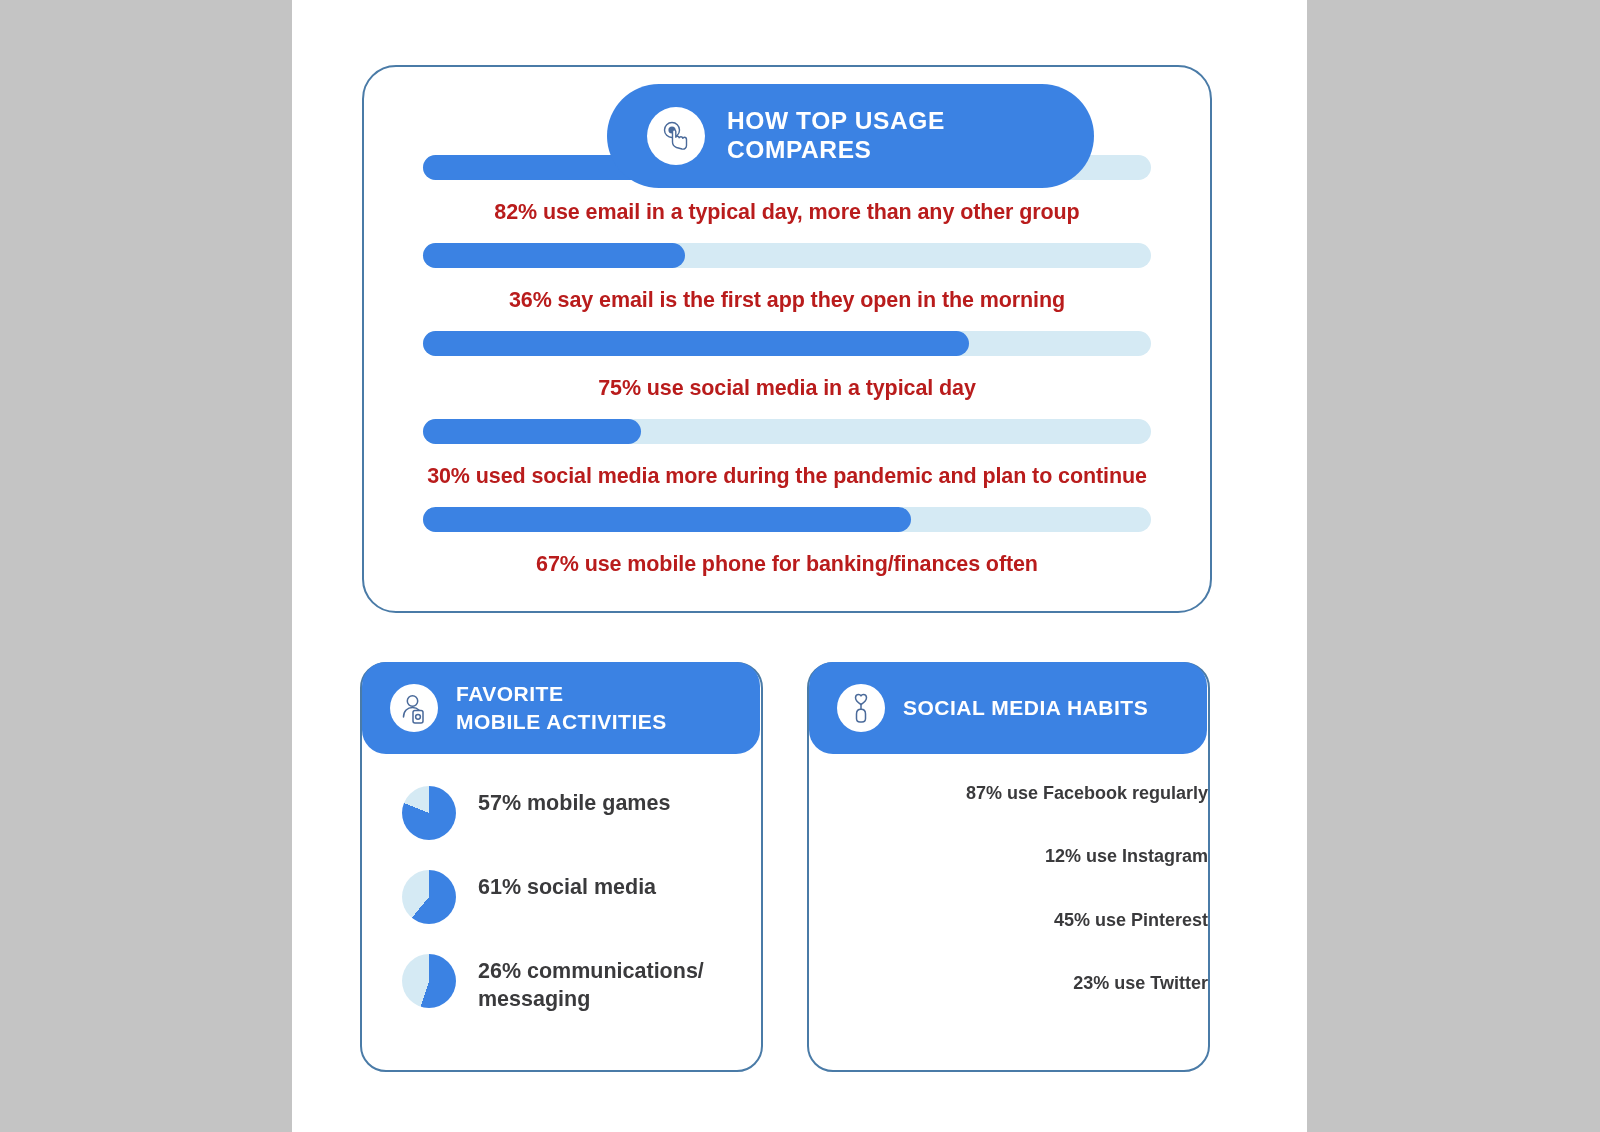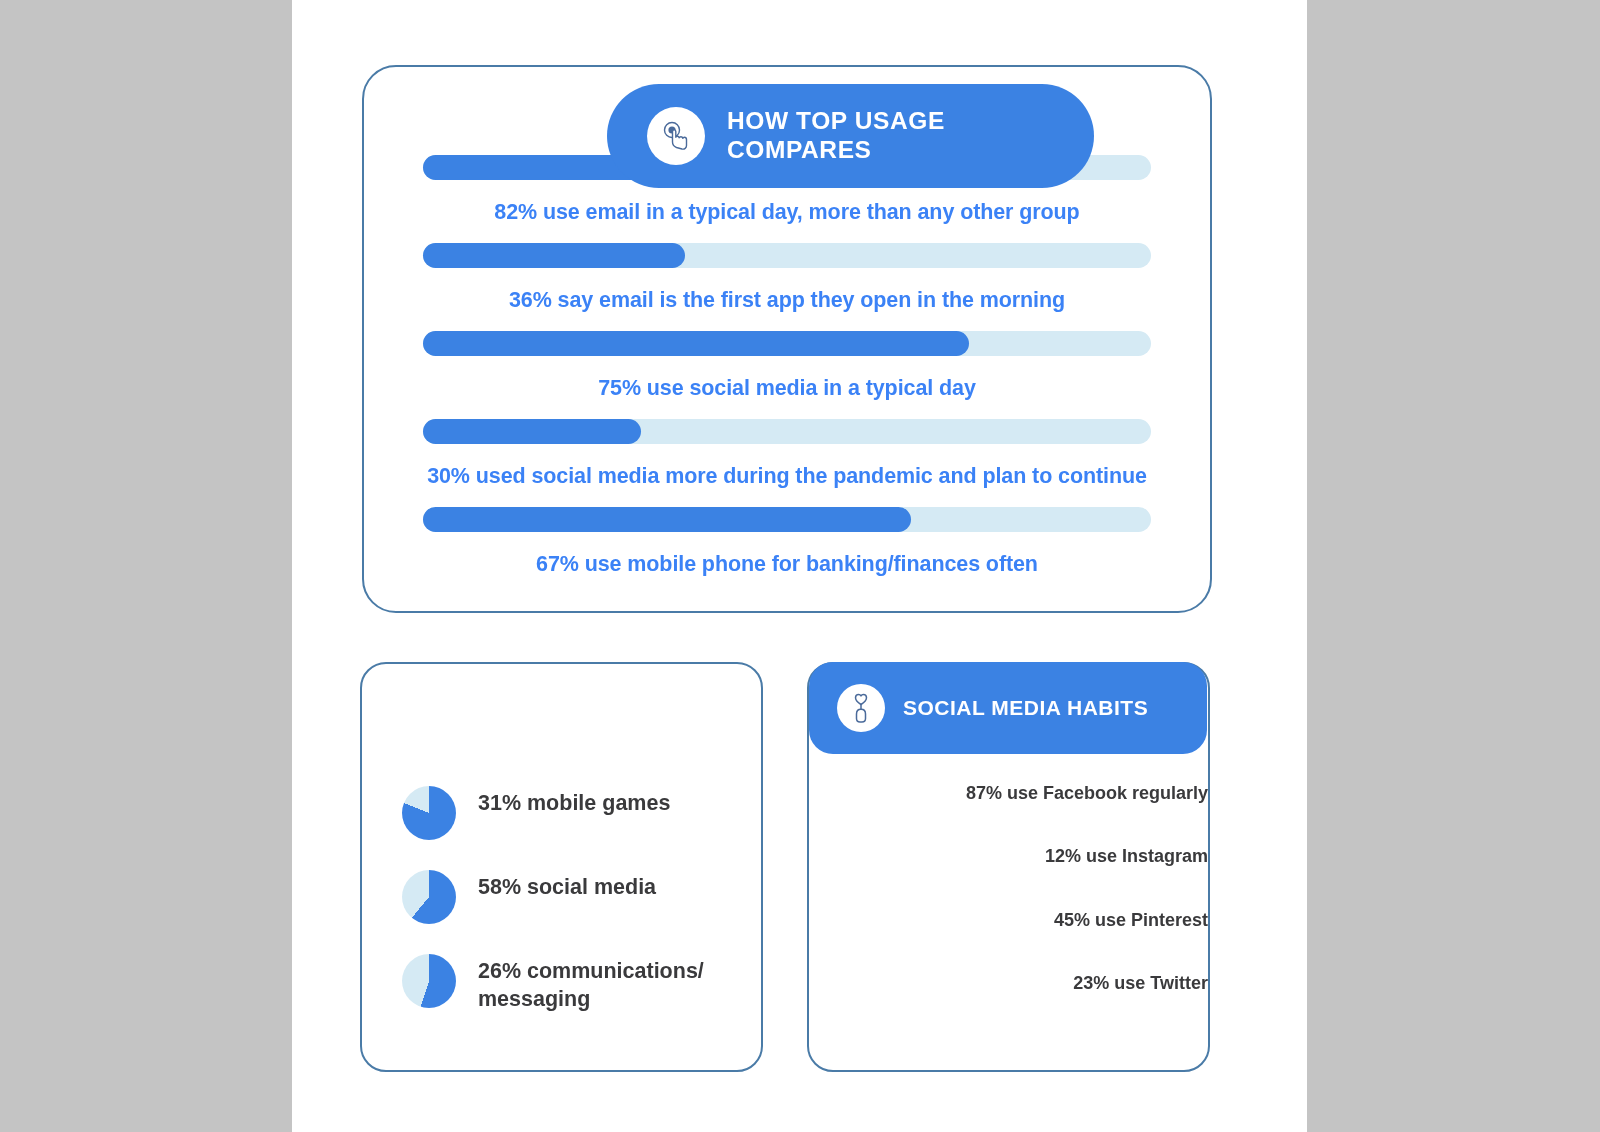--- a/index.html
+++ b/index.html
@@ -93,21 +93,21 @@
     top: 0;
     height: 25px;
     background: #3b82e3;
     border-radius: 13px;
   }
 
   .bar-caption {
     text-align: center;
     font-size: 21.5px;
     font-weight: bold;
-    color: #3b82f6;
+    color: #b91c1c;
     margin-top: 20px;
     letter-spacing: -0.1px;
   }
 
   
   .mini-card {
     position: absolute;
     top: 662px;
     width: 403px;
     height: 410px;
@@ -249,28 +249,42 @@
         <div class="bar-row">
           <div class="bar-track">
             <div class="bar-fill" style="width: 67%;"></div>
           </div>
           <div class="bar-caption">67% use mobile phone for banking/finances often</div>
         </div>
       </div>
   </section>
 
   <section class="mini-card" id="card-activities">
+    <div class="mini-header">
+      <span class="mini-icon">
+        <svg width="32" height="32" viewBox="0 0 32 32">
+          <circle cx="14.5" cy="9" r="5.2" fill="none" stroke="#4a6a9a" stroke-width="1.5"></circle>
+          <path d="M5.5 25 C5.5 18.8 9.5 15.5 14.5 15.5 C19.5 15.5 23.5 18.8 23.5 25" fill="none" stroke="#4a6a9a" stroke-width="1.5" stroke-linecap="round"></path>
+          <rect x="15" y="18.5" width="10" height="12.5" rx="2" fill="#ffffff" stroke="#4a6a9a" stroke-width="1.5"></rect>
+          <circle cx="20" cy="24.8" r="2.4" fill="none" stroke="#4a6a9a" stroke-width="1.5"></circle>
+        </svg>
+      </span>
+      <span class="mini-title">
+        <span>FAVORITE</span><br>
+        <span>MOBILE ACTIVITIES</span>
+      </span>
+    </div>
     <div id="pie-list">
         <div class="pie-row">
           <div class="pie" style="background: conic-gradient(rgb(59, 130, 227) 0deg, rgb(59, 130, 227) 291.6deg, rgb(213, 234, 244) 291.6deg, rgb(213, 234, 244) 360deg);"></div>
-          <div class="pie-label">31% mobile games</div>
+          <div class="pie-label">57% mobile games</div>
         </div>
         <div class="pie-row">
           <div class="pie" style="background: conic-gradient(rgb(59, 130, 227) 0deg, rgb(59, 130, 227) 219.6deg, rgb(213, 234, 244) 219.6deg, rgb(213, 234, 244) 360deg);"></div>
-          <div class="pie-label">58% social media</div>
+          <div class="pie-label">61% social media</div>
         </div>
         <div class="pie-row">
           <div class="pie" style="background: conic-gradient(rgb(59, 130, 227) 0deg, rgb(59, 130, 227) 198deg, rgb(213, 234, 244) 198deg, rgb(213, 234, 244) 360deg);"></div>
           <div class="pie-label">26% communications/ messaging</div>
         </div>
       </div>
   </section>
 
   <section class="mini-card" id="card-habits">
     <div class="mini-header">

